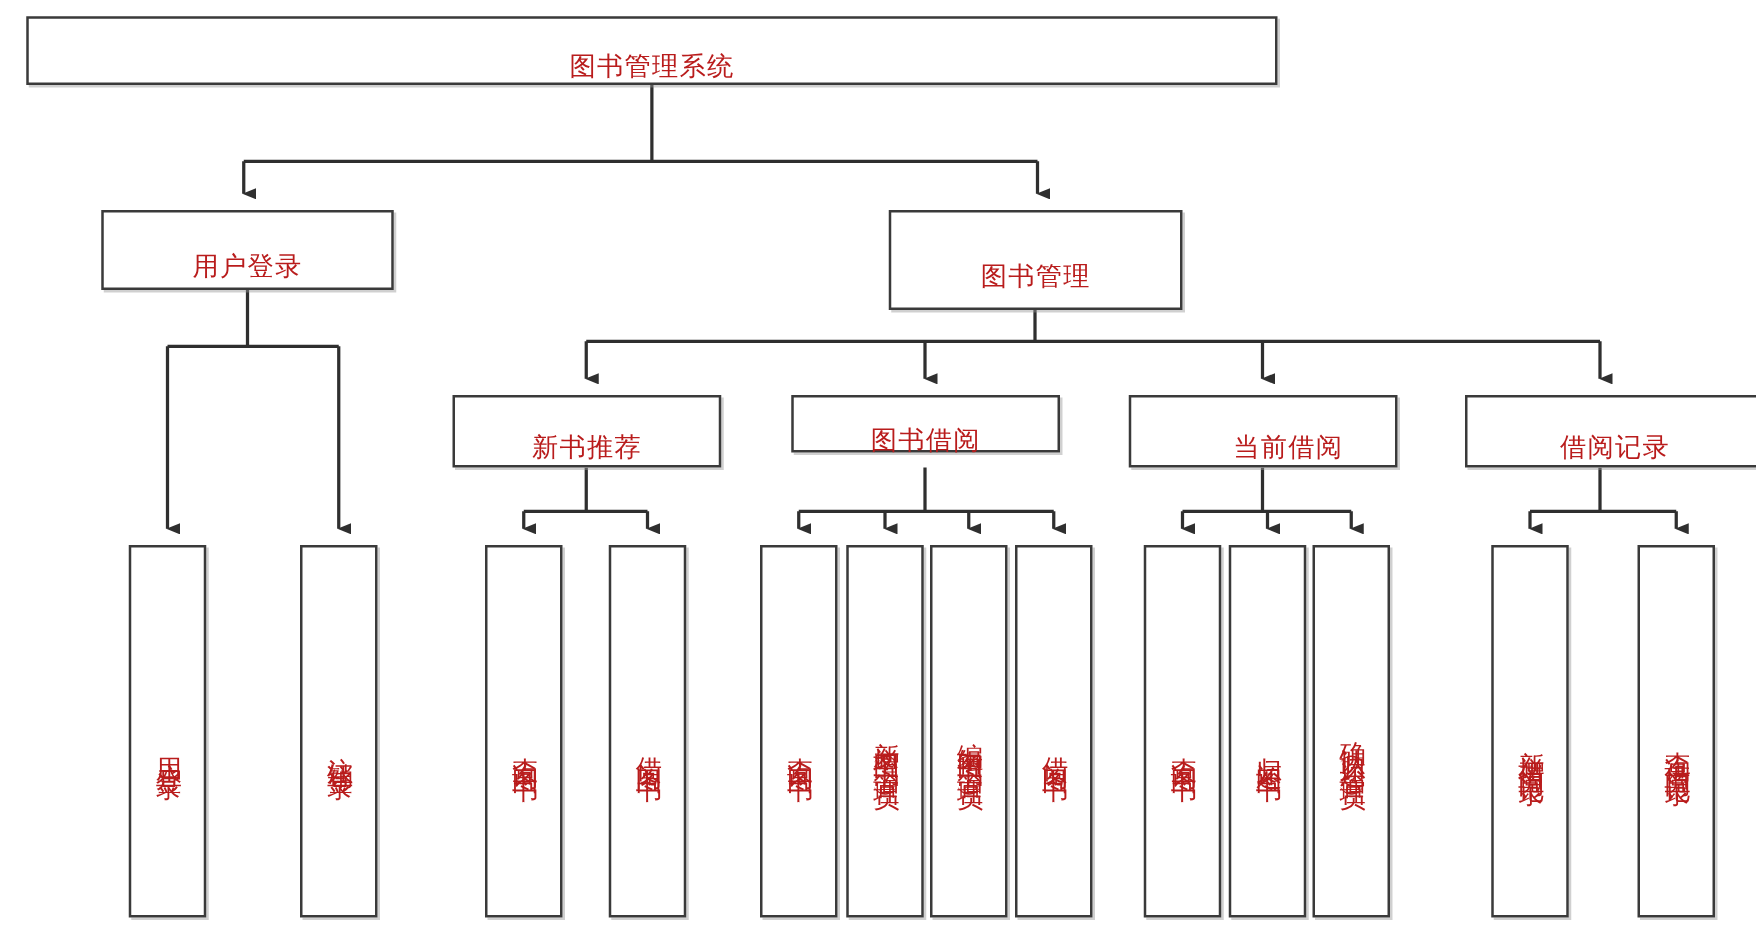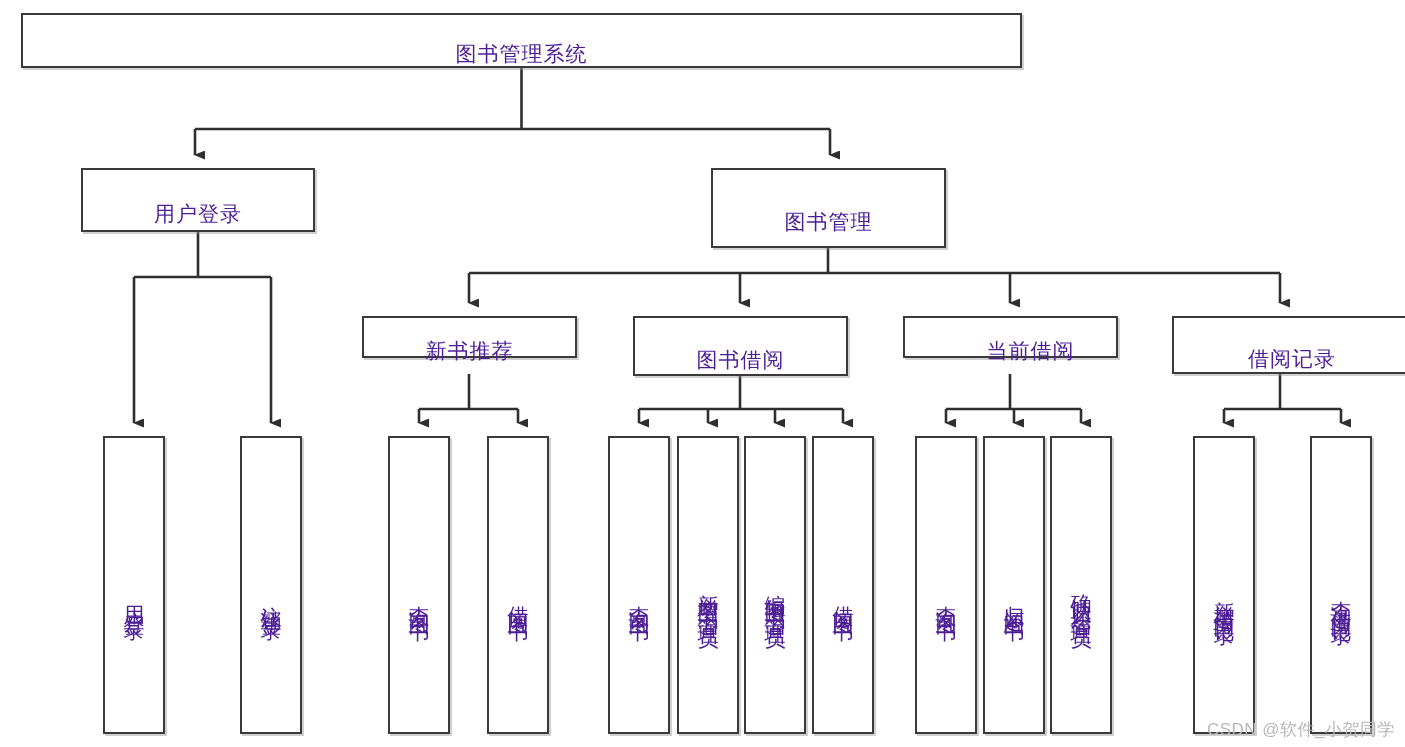--- a/index.html
+++ b/index.html
@@ -36,21 +36,21 @@
     display: flex;
     align-items: center;
     justify-content: center;
     color: #2b2b2b;
   }
   .node-label {
     font-size: 21px;
     letter-spacing: 1px;
     line-height: 1.15;
     white-space: nowrap;
-    color: #4c1d95;
+    color: #b91c1c;
     margin-top: 28px;
   }
   .node-box.vertical .node-label {
     writing-mode: vertical-rl;
     text-orientation: upright;
     font-size: 21px;
     letter-spacing: 5px;
     white-space: nowrap;
     text-align: center;
   }
@@ -128,27 +128,27 @@
     <span class="node-label">图书管理系统</span>
   </div>
 
   <div id="node-layer">
       <div class="node-box" style="left: 81px; top: 168px; width: 234px; height: 64px;">
         <span class="node-label">用户登录</span>
       </div>
       <div class="node-box" style="left: 711px; top: 168px; width: 235px; height: 80px;">
         <span class="node-label">图书管理</span>
       </div>
-      <div class="node-box" style="left: 362px; top: 316px; width: 215px; height: 42px;">
+      <div class="node-box" style="left: 362px; top: 316px; width: 215px; height: 58px;">
         <span class="node-label">新书推荐</span>
       </div>
-      <div class="node-box" style="left: 633px; top: 316px; width: 215px; height: 60px;">
+      <div class="node-box" style="left: 633px; top: 316px; width: 215px; height: 46px;">
         <span class="node-label">图书借阅</span>
       </div>
-      <div class="node-box" style="left: 903px; top: 316px; width: 215px; height: 42px; padding-left: 40px;">
+      <div class="node-box" style="left: 903px; top: 316px; width: 215px; height: 58px; padding-left: 40px;">
         <span class="node-label">当前借阅</span>
       </div>
       <div class="node-box" style="left: 1172px; top: 316px; width: 240px; height: 58px;">
         <span class="node-label">借阅记录</span>
       </div>
       <div class="node-box vertical" style="left: 103px; top: 436px; width: 62px; height: 298px;">
         <span class="node-label">用户登录</span>
       </div>
       <div class="node-box vertical" style="left: 240px; top: 436px; width: 62px; height: 298px;">
         <span class="node-label">注销登录</span>
@@ -181,14 +181,13 @@
         <span class="node-label">确认归还（管理员）</span>
       </div>
       <div class="node-box vertical" style="left: 1193px; top: 436px; width: 62px; height: 298px;">
         <span class="node-label">新增借阅记录</span>
       </div>
       <div class="node-box vertical" style="left: 1310px; top: 436px; width: 62px; height: 298px;">
         <span class="node-label">查询借阅记录</span>
       </div>
     </div>
 
-  <div class="watermark">CSDN @软件_小贺同学</div>
 </div>
 
 </body></html>

